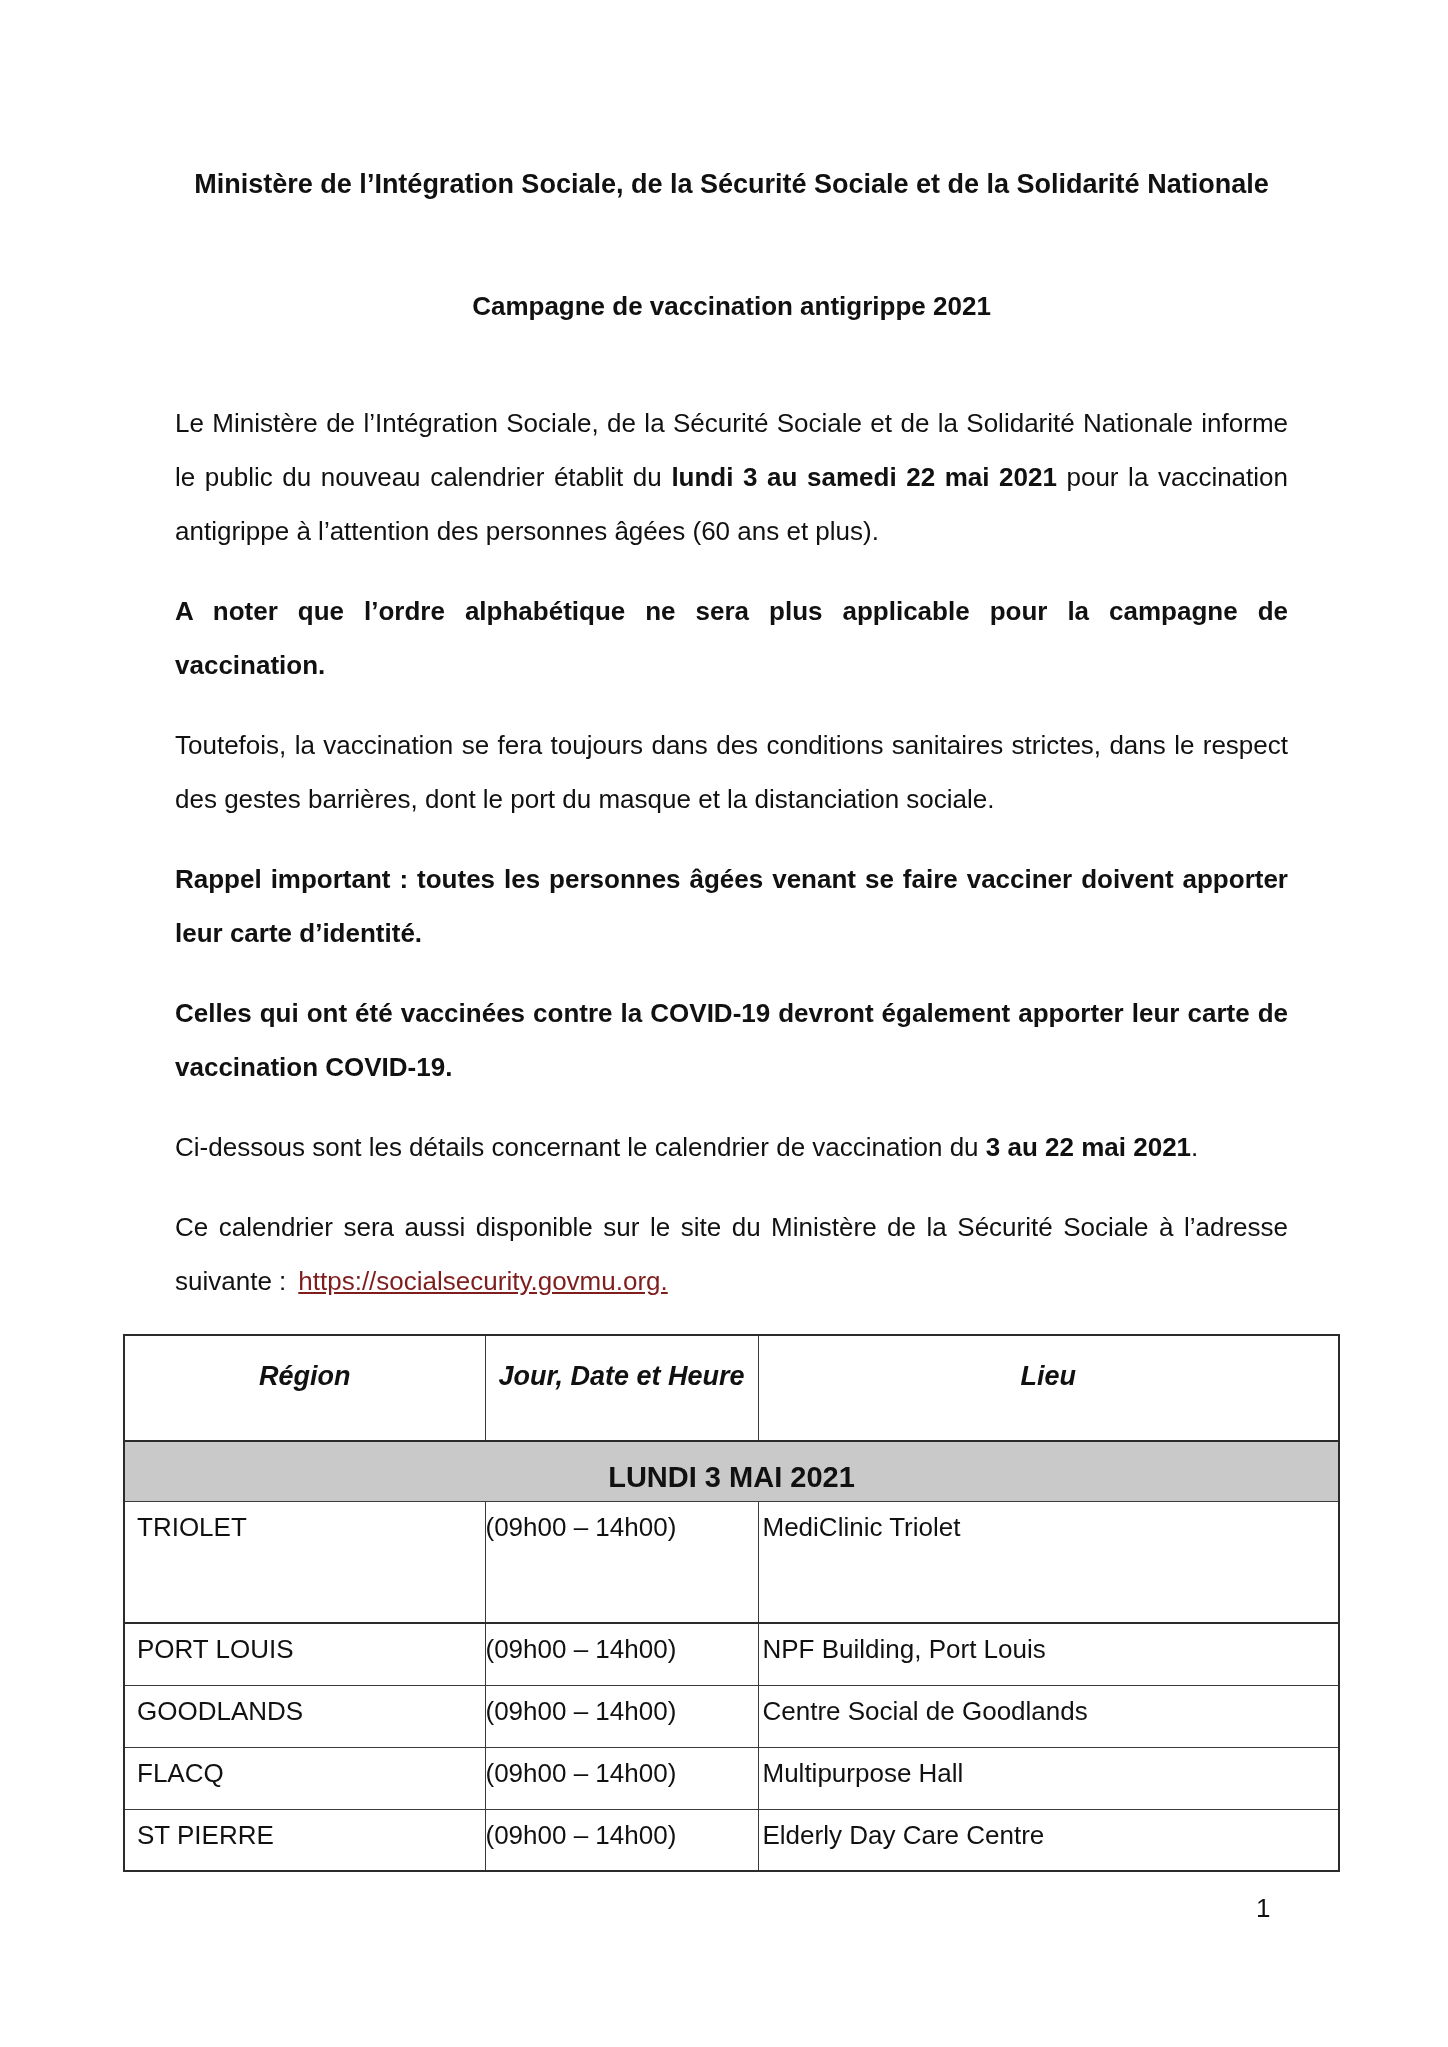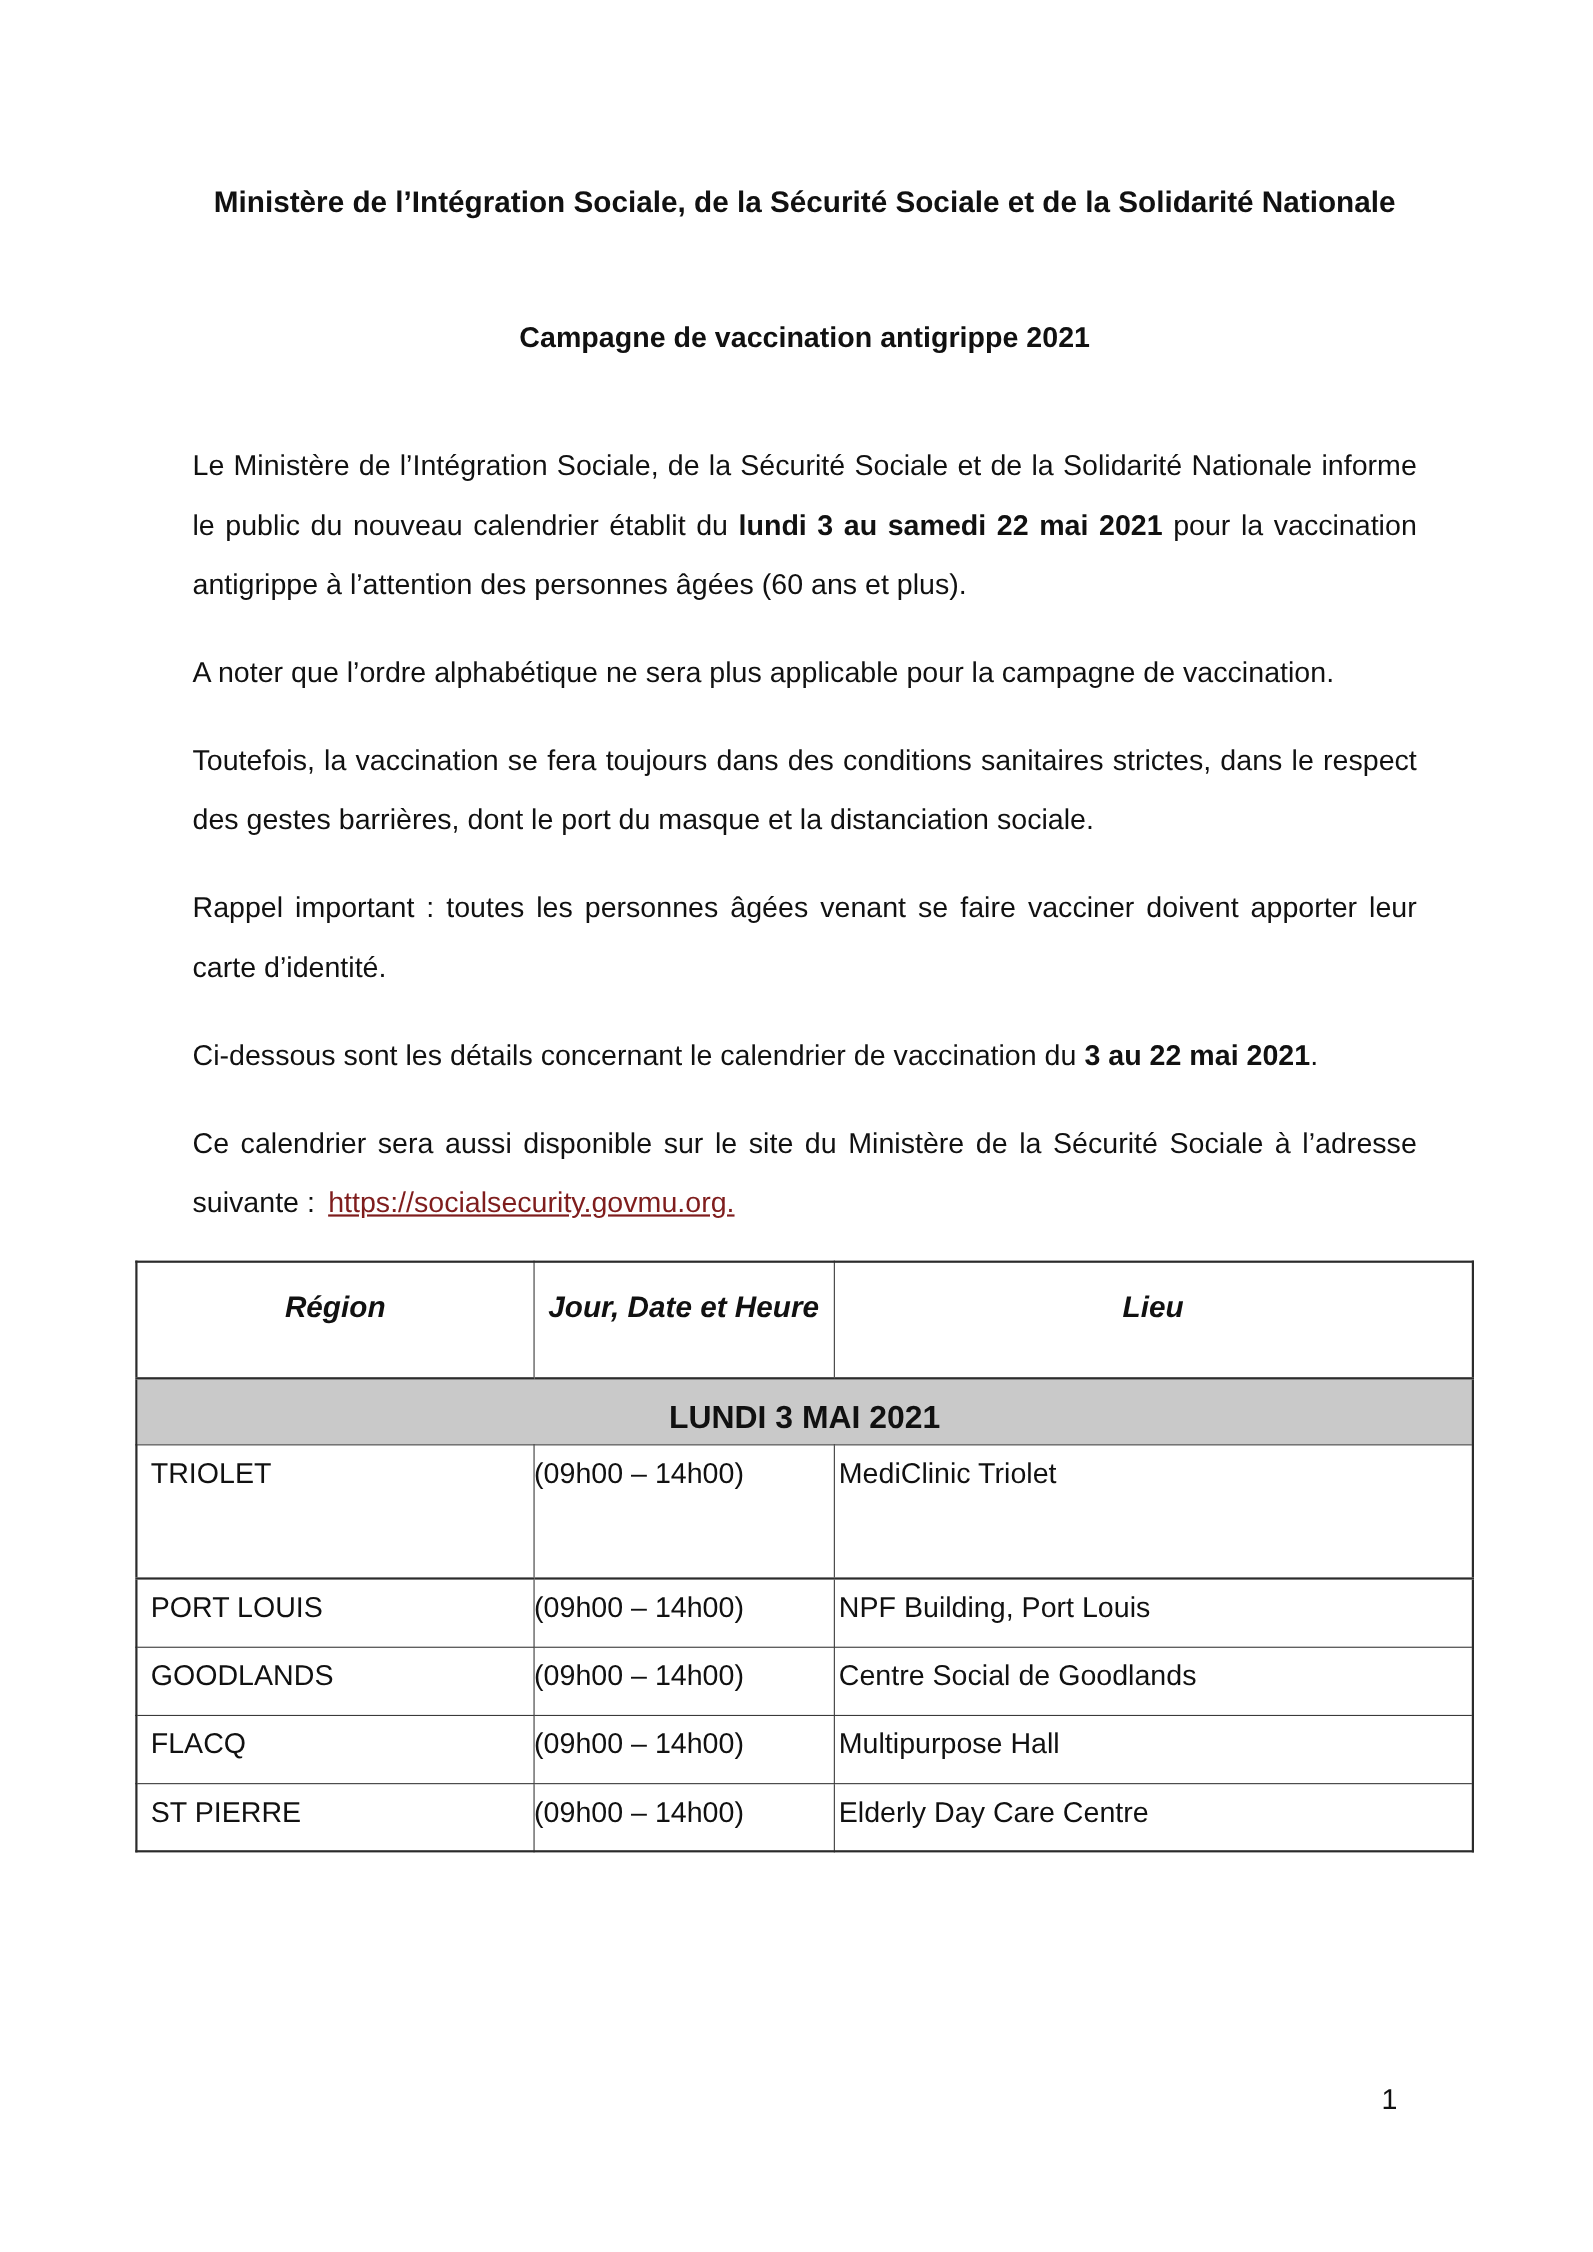--- a/index.html
+++ b/index.html
@@ -29,21 +29,21 @@
     text-align: center;
     margin-top: 86px;
   }
   .para {
     font-size: 26px;
     line-height: 54px;
     text-align: justify;
     margin-bottom: 26px;
   }
   .para.first { margin-top: 72px; }
-  .para.bold { font-weight: normal; }
+  .para.bold { font-weight: bold; }
   .para strong { font-weight: bold; }
   .doc-link {
     color: #7f1d1d;
     text-decoration: underline;
     margin-left: 12px;
   }
   table.schedule {
     border-collapse: collapse;
     table-layout: fixed;
     width: 1215px;
@@ -107,20 +107,21 @@
     <div class="doc-subtitle">Campagne de vaccination antigrippe 2021</div>
 
     <p class="para first"><span>Le Ministère de l’Intégration Sociale, de la Sécurité Sociale et de la Solidarité Nationale informe le public du nouveau calendrier établit du </span><strong>lundi 3 au samedi 22 mai 2021</strong><span> pour la vaccination antigrippe à l’attention des personnes âgées (60 ans et plus).</span></p>
 
     <p class="para bold">A noter que l’ordre alphabétique ne sera plus applicable pour la campagne de vaccination.</p>
 
     <p class="para">Toutefois, la vaccination se fera toujours dans des conditions sanitaires strictes, dans le respect des gestes barrières, dont le port du masque et la distanciation sociale.</p>
 
     <p class="para bold">Rappel important : toutes les personnes âgées venant se faire vacciner doivent apporter leur carte d’identité.</p>
 
+    <p class="para bold">Celles qui ont été vaccinées contre la COVID-19 devront également apporter leur carte de vaccination COVID-19.</p>
 
     <p class="para"><span>Ci-dessous sont les détails concernant le calendrier de vaccination du </span><strong>3 au 22 mai 2021</strong><span>.</span></p>
 
     <p class="para"><span>Ce calendrier sera aussi disponible sur le site du Ministère de la Sécurité Sociale à l’adresse suivante :</span><a href="#" class="doc-link">https://socialsecurity.govmu.org.</a></p>
 
     <table class="schedule">
       <colgroup>
         <col class="col-region">
         <col class="col-time">
         <col class="col-lieu">

